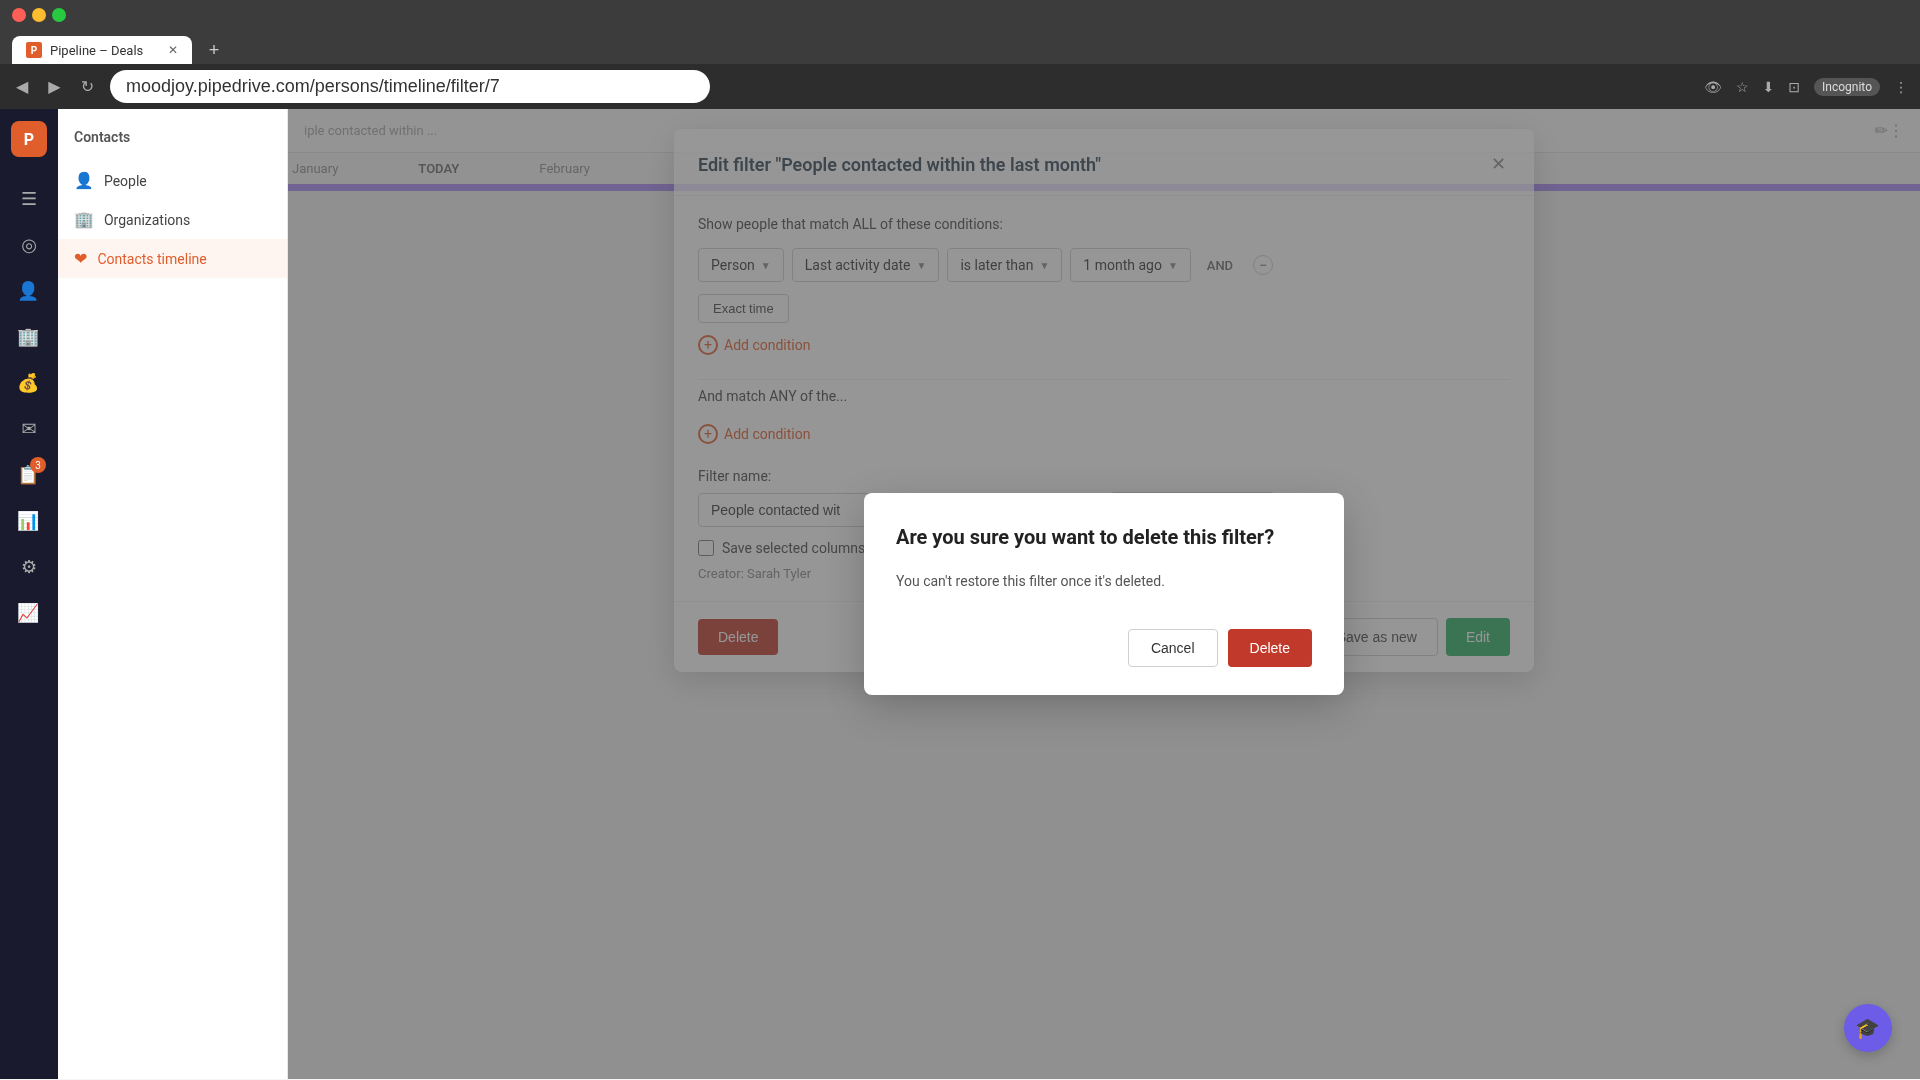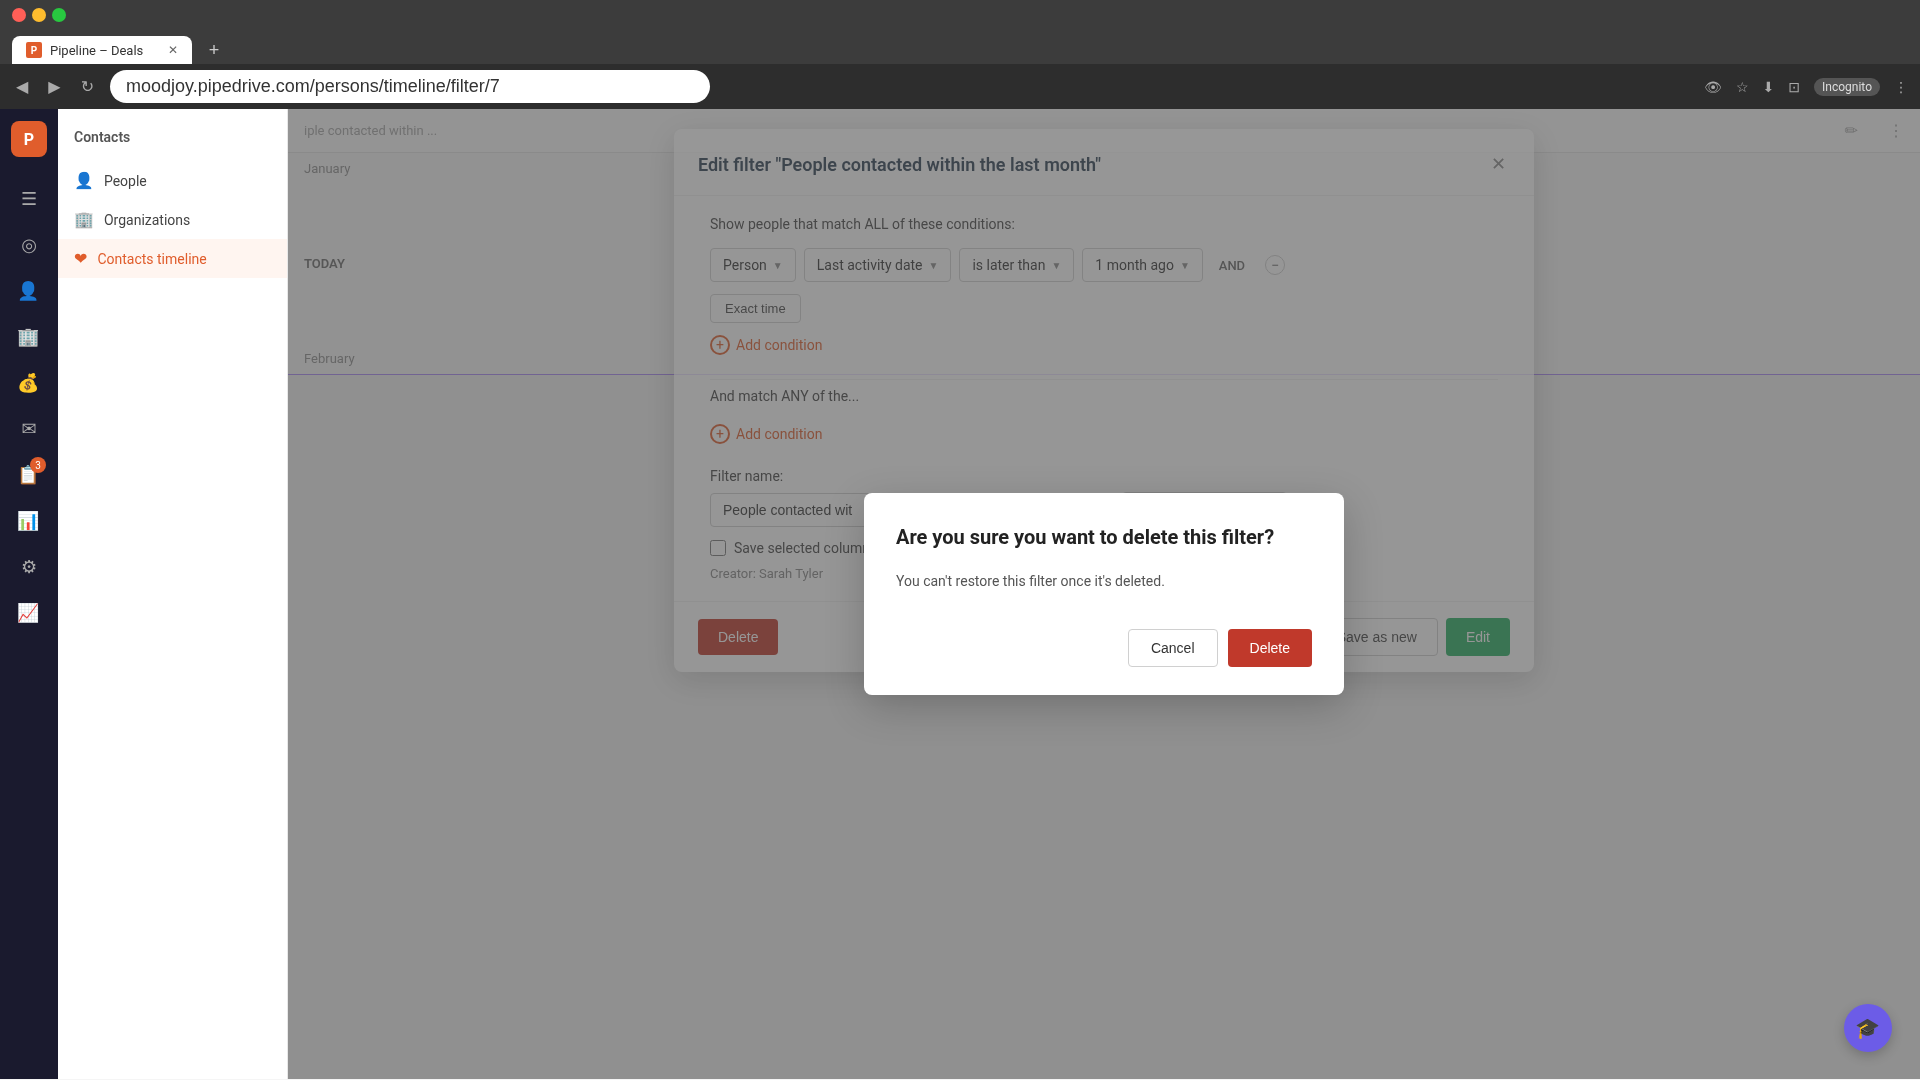--- a/index.html
+++ b/index.html
@@ -37,28 +37,28 @@
     .nav-panel { width: 230px; background: #fff; border-right: 1px solid #e8e8e8; padding: 12px 0; }
     .nav-panel-header { display: flex; align-items: center; gap: 8px; padding: 8px 16px 16px; color: #555; font-size: 14px; font-weight: 600; }
     .nav-panel-item { display: flex; align-items: center; gap: 10px; padding: 10px 16px; color: #444; font-size: 14px; cursor: pointer; }
     .nav-panel-item.active { color: #e05d2c; background: #fff5f0; }
     .nav-item-icon { font-size: 16px; }
 
     
     .main-content { flex: 1; background: #f0f0f0; position: relative; overflow: hidden; }
 
     
-    .timeline-header { background: #fff; border-bottom: 1px solid #e0e0e0; display: flex; align-items: center; padding: 0 16px; height: 44px; gap: 30px; }
-    .timeline-months { display: flex; font-size: 13px; color: #666; gap: 80px; padding: 8px 16px; background: #f8f8f8; border-bottom: 1px solid #8b5cf6; flex-direction: column; }
+    .timeline-header { background: #fff; border-bottom: 1px solid #e0e0e0; display: flex; align-items: center; padding: 0 16px; height: 44px; gap: 0; }
+    .timeline-months { display: flex; font-size: 13px; color: #666; gap: 80px; padding: 8px 4px; background: #f8f8f8; border-bottom: 7px solid #8b5cf6; }
     .timeline-today { color: #333; font-weight: 600; }
     .edit-filter-modal { background: #fff; border-radius: 8px; width: 860px; box-shadow: 0 8px 32px rgba(0,0,0,0.18); position: relative; }
     .modal-header { display: flex; align-items: center; justify-content: space-between; padding: 20px 24px 16px; border-bottom: 1px solid #f0f0f0; }
     .modal-title { font-size: 18px; font-weight: 600; color: #2c3e50; }
     .modal-close { background: none; border: none; font-size: 18px; color: #888; cursor: pointer; padding: 4px; }
-    .modal-body { padding: 20px 36px; }
+    .modal-body { padding: 20px 24px; }
     .condition-text { font-size: 14px; color: #444; margin-bottom: 16px; }
     .condition-row { display: flex; align-items: center; gap: 8px; margin-bottom: 8px; flex-wrap: wrap; }
     .condition-select { background: #fff; border: 1px solid #d0d0d0; border-radius: 4px; padding: 8px 12px; font-size: 14px; color: #333; cursor: pointer; display: flex; align-items: center; gap: 6px; }
     .condition-select .arrow { color: #888; font-size: 10px; }
     .and-badge { display: flex; align-items: center; gap: 20px; color: #666; font-size: 13px; font-weight: 500; margin-left: 8px; }
     .and-minus { background: none; border: 1px solid #ccc; border-radius: 50%; width: 20px; height: 20px; display: flex; align-items: center; justify-content: center; cursor: pointer; color: #888; font-size: 14px; }
     .exact-time-btn { background: #fff; border: 1px solid #d0d0d0; border-radius: 4px; padding: 6px 14px; font-size: 13px; color: #444; cursor: pointer; margin-top: 4px; }
     .add-condition { display: flex; align-items: center; gap: 6px; color: #e05d2c; font-size: 14px; cursor: pointer; padding: 8px 0; margin-top: 4px; }
     .add-condition-icon { width: 20px; height: 20px; border-radius: 50%; border: 2px solid #e05d2c; display: flex; align-items: center; justify-content: center; font-size: 14px; color: #e05d2c; }
     .any-conditions-header { font-size: 14px; color: #444; margin: 16px 0 12px; padding-top: 8px; border-top: 1px solid #f0f0f0; }

